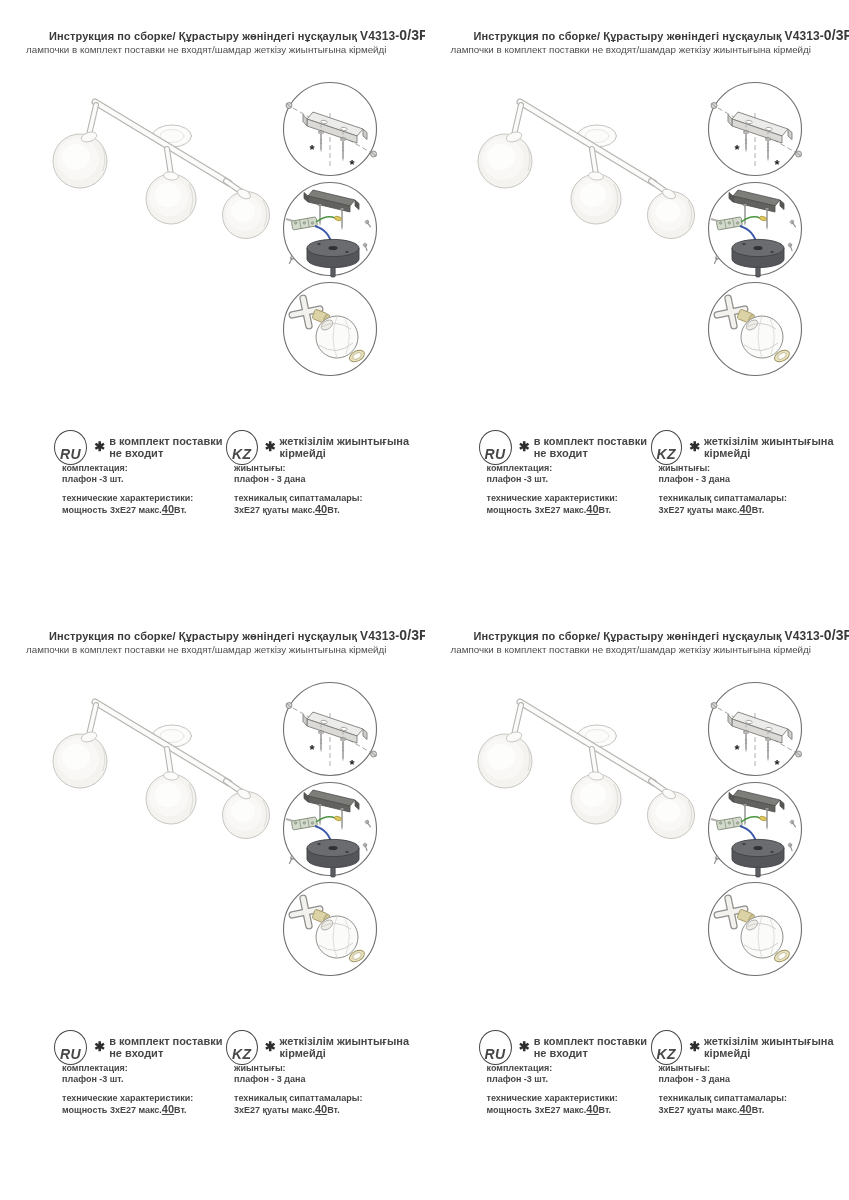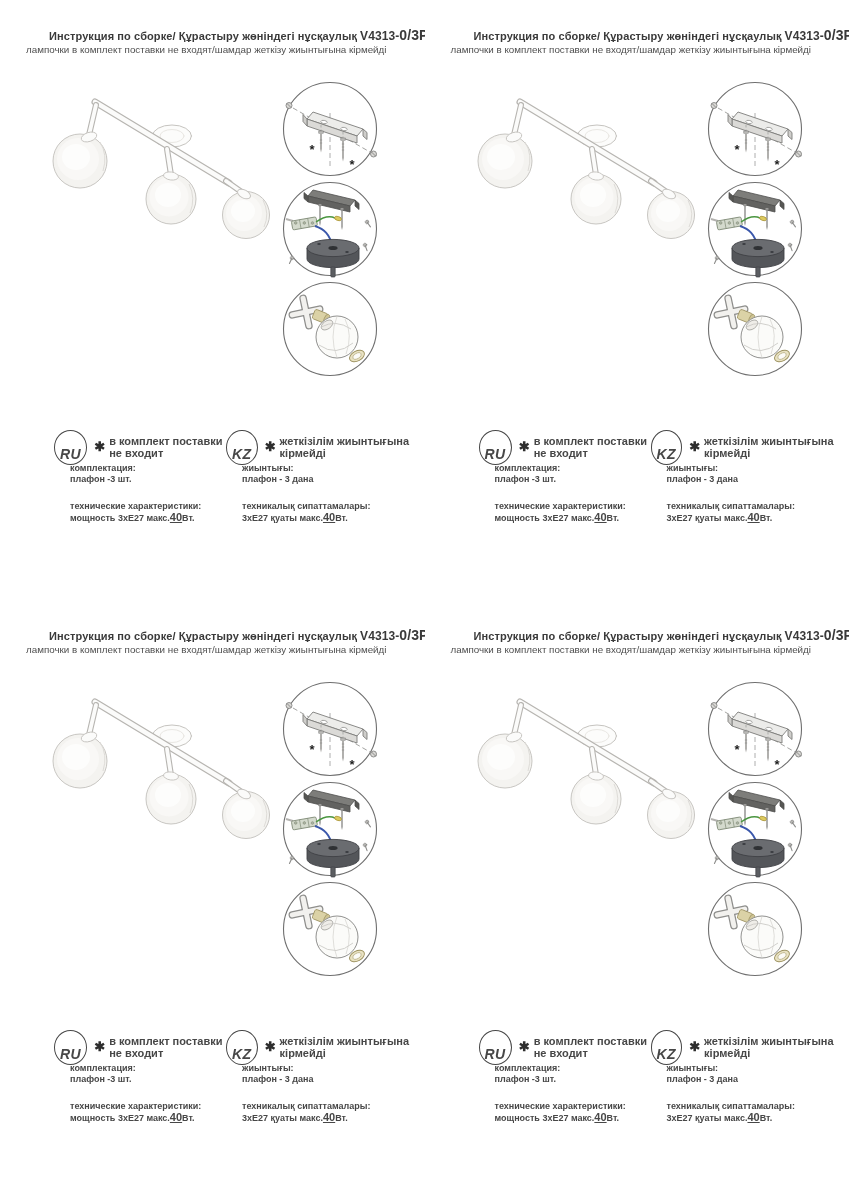--- a/index.html
+++ b/index.html
@@ -29,21 +29,21 @@
   .notes{position:absolute;left:54px;top:438px;display:flex;color:#474747;}
   .note-col{width:172px;}
   .note-col.kz{width:184px;}
   .note-head{display:flex;align-items:center;height:18px;}
   .lang-oval{
     display:inline-block;border:1.5px solid #474747;border-radius:50%;
     padding:15px 5px 2px;font-size:14px;font-weight:700;font-style:italic;letter-spacing:.5px;
   }
   .star{font-size:13px;font-weight:700;margin:-2px 4px 0 7px;color:#2e2e2e;}
   .note-text{font-size:11px;font-weight:700;}
-  .info{margin:16px;font-size:9px;font-weight:700;line-height:11px;}
+  .info{margin:8px;font-size:9px;font-weight:700;line-height:11px;}
   .info span{display:block;}
   .info.kit{margin-top:7px;}
   .info.spec{margin-top:6px;}
   .spec-line{display:block;}
   .spec-line span{display:inline;}
   .spec-big{font-size:11px;text-decoration:underline;}
 </style>
 </head>
 <body>
 

